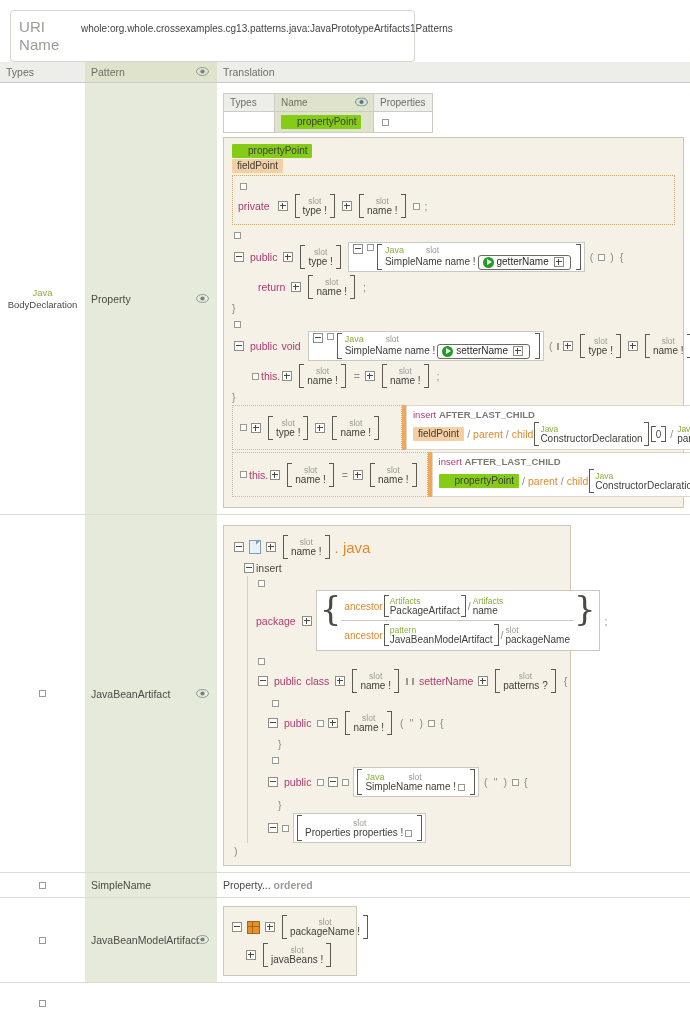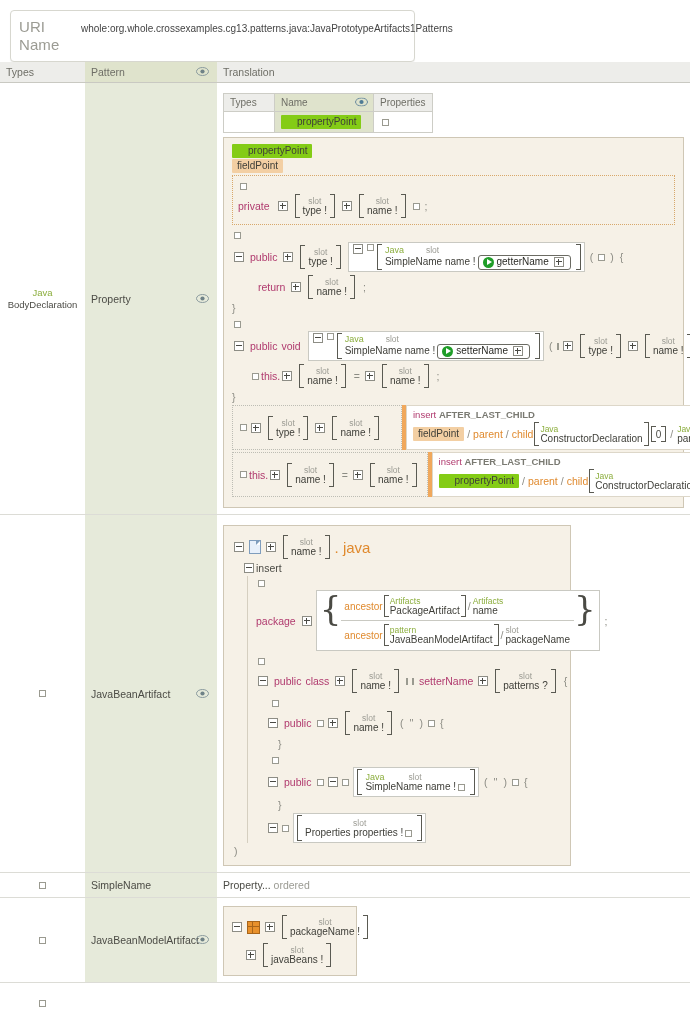--- a/index.html
+++ b/index.html
@@ -138,21 +138,21 @@
   
   .gridicon{
     width:11px;height:11px;background:#e8912c;border:1px solid #a8651a;display:inline-block;
     flex:0 0 11px;margin:0 3px;position:relative;
   }
   .gridicon:before{content:"";position:absolute;left:0;right:0;top:4px;height:1px;background:#a8651a;}
   .gridicon:after{content:"";position:absolute;top:0;bottom:0;left:4px;width:1px;background:#a8651a;}
   
   .footcell{height:28px;border-bottom:none;}
   .vline{border-left:1px solid #d5cfc0;margin-left:4px;padding-left:8px;}
-  .ordered{color:#9b9b93;}
+  .ordered{color:#9b9b93;font-weight:bold;}
 </style>
 </head>
 <body>
 
 <div class="hdr-wrap">
   <div class="hdr-card">
     <div class="hdr-row">
       <div class="hdr-lbl">URI</div>
       <div class="hdr-val">whole:org.whole.crossexamples.cg13.patterns.java:JavaPrototypeArtifacts1Patterns</div>
     </div>

